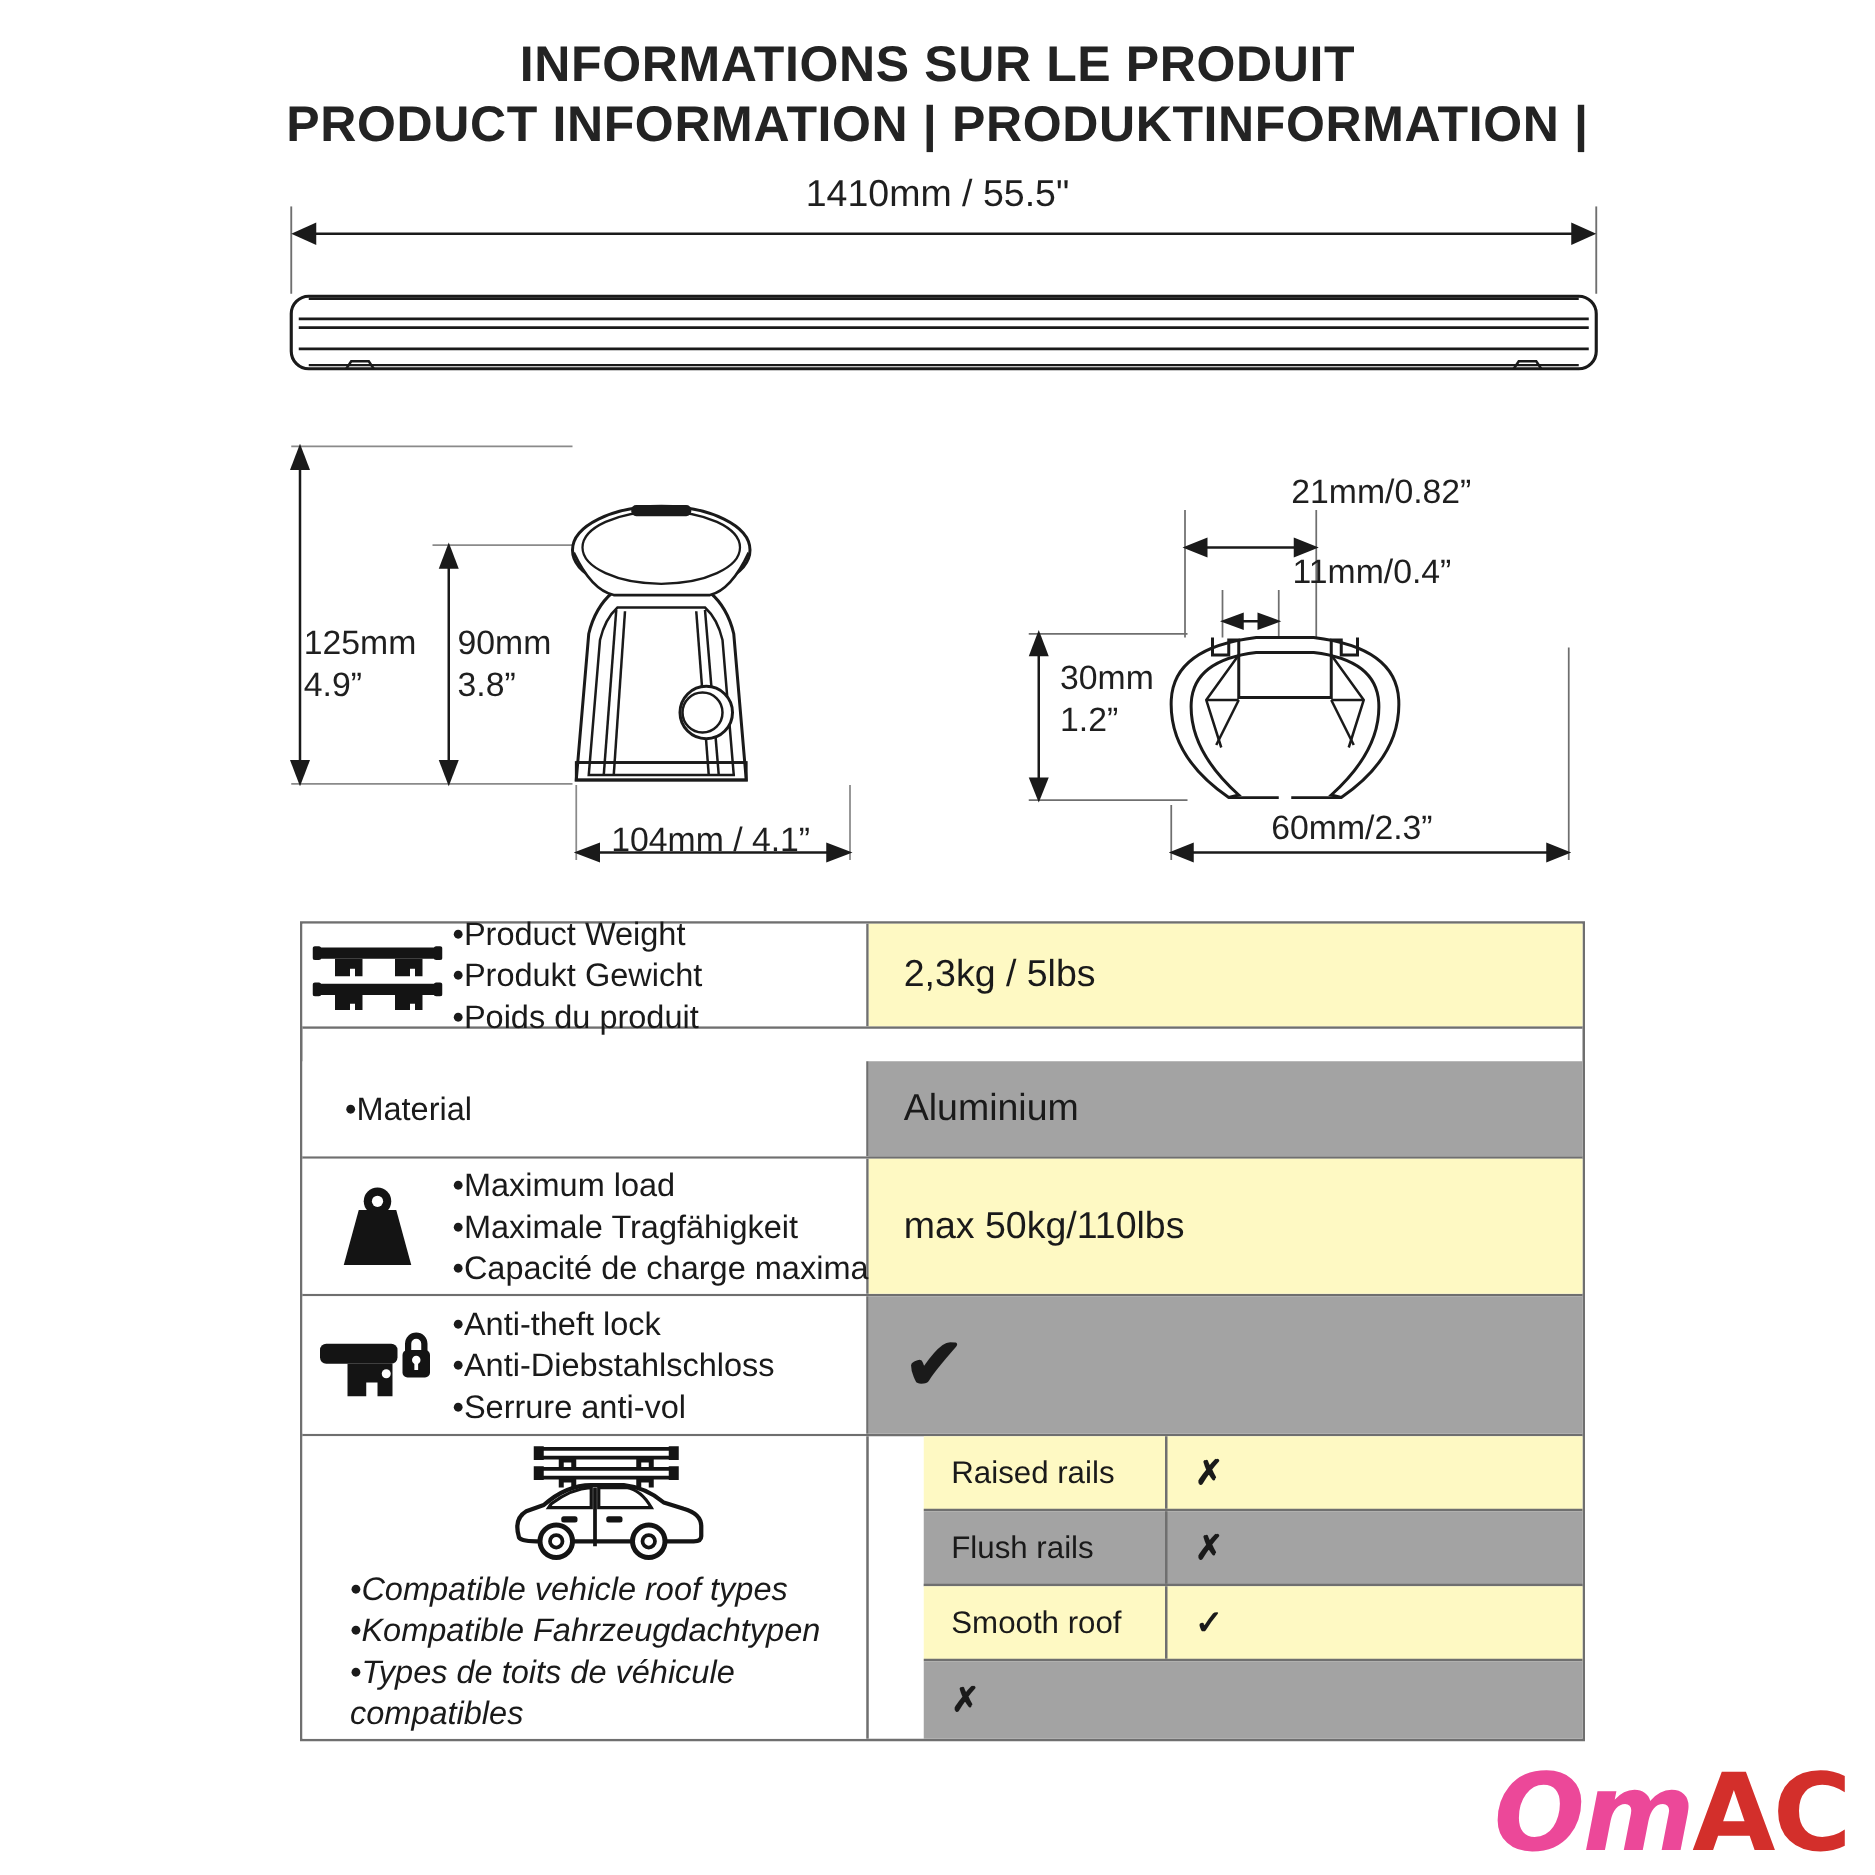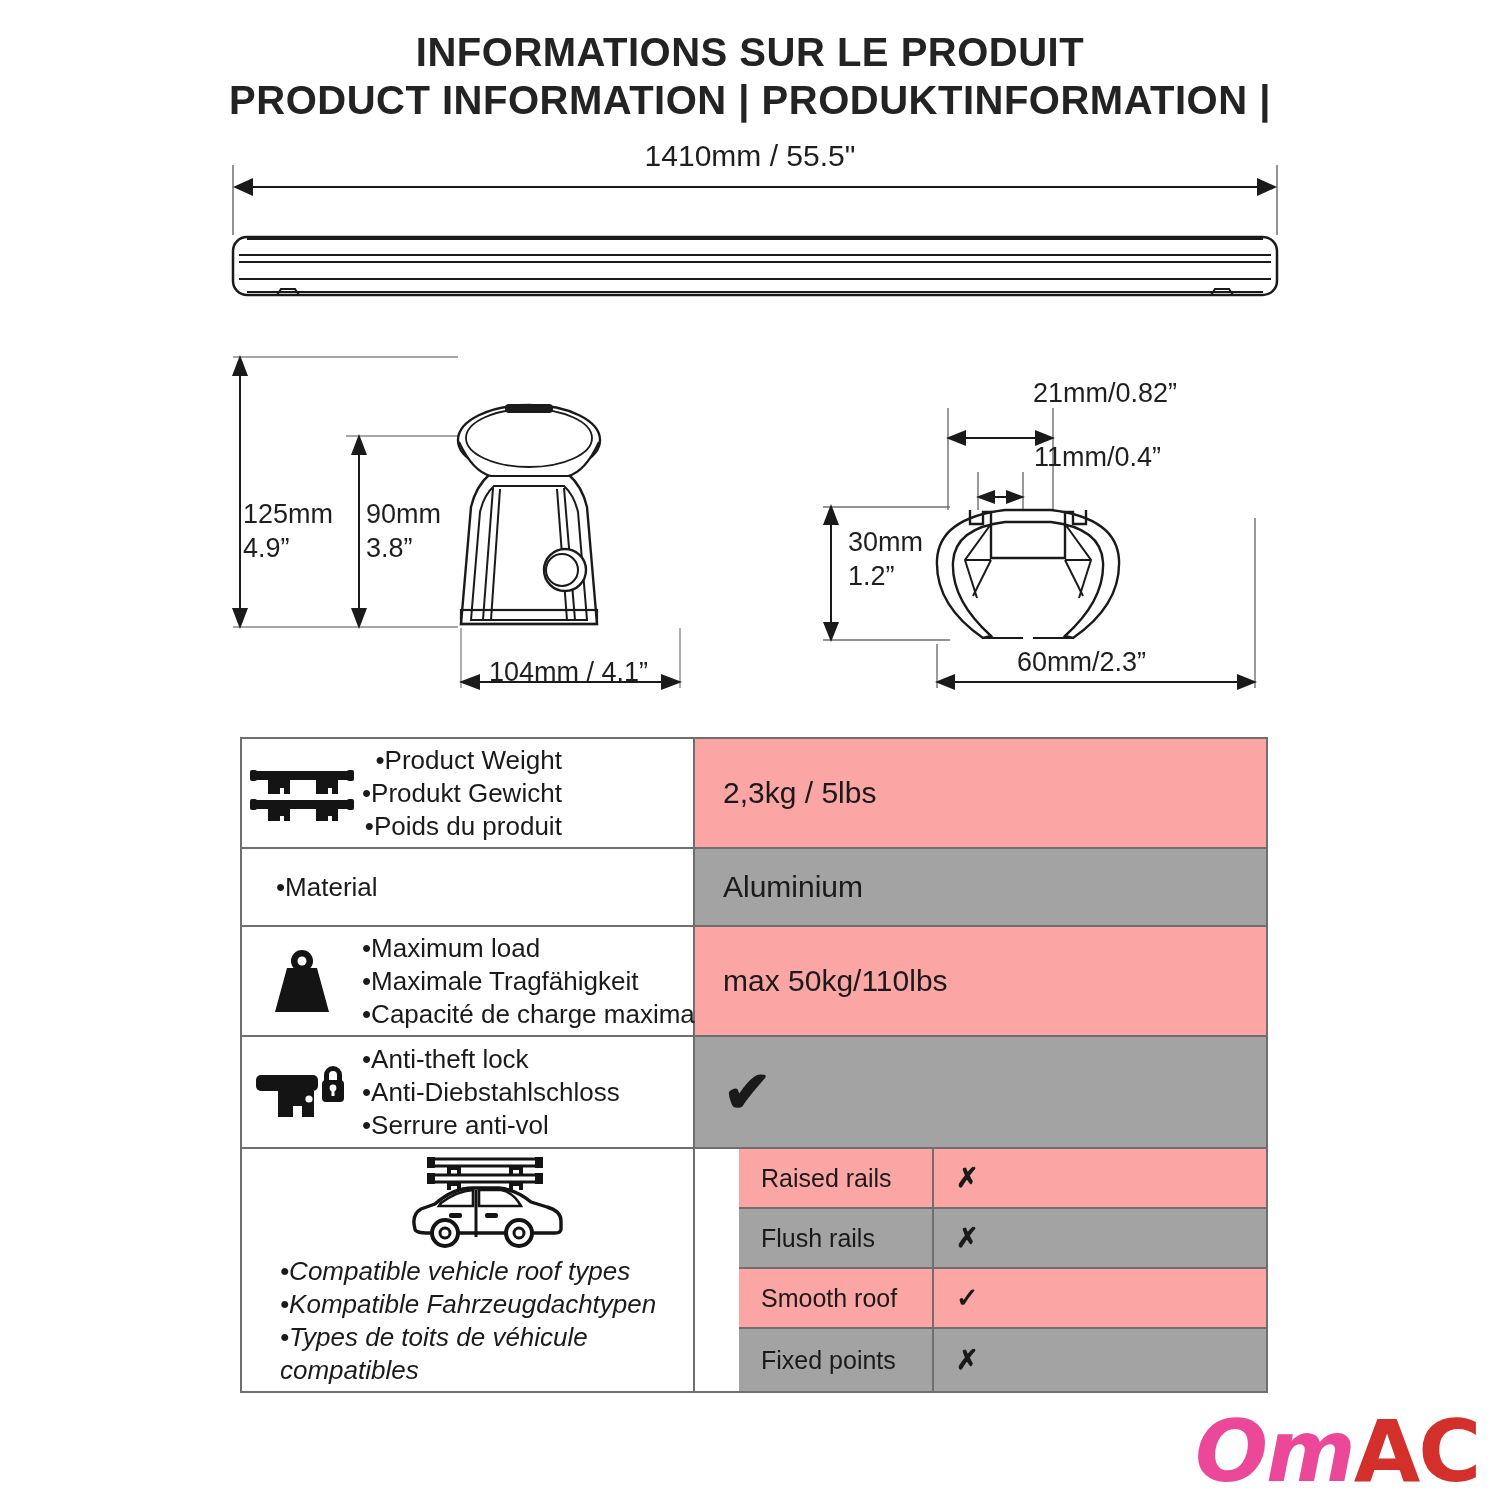--- a/index.html
+++ b/index.html
@@ -19,21 +19,21 @@
 
   
   .spec-table{position:absolute;left:240px;top:737px;width:1028px;height:656px;
               border:2px solid #6f6f6f;box-sizing:border-box;}
   .srow{position:absolute;left:0;width:100%;box-sizing:border-box;border-bottom:2px solid #6f6f6f;}
   .srow.last{border-bottom:none;}
   .scell-left{position:absolute;left:0;top:0;height:100%;width:453px;box-sizing:border-box;
               border-right:2px solid #6f6f6f;display:flex;align-items:center;background:#ffffff;}
   .scell-right{position:absolute;left:453px;top:0;right:0;height:100%;box-sizing:border-box;
                display:flex;align-items:center;padding-left:28px;}
-  .shade{background:#fca5a5;}
+  .shade{background:#fef9c3;}
   .plain{background:#a3a3a3;}
   .slabels{font-size:26px;line-height:33px;color:#1a1a1a;}
   .slabels div{white-space:nowrap;}
   .svalue{font-size:30px;color:#1a1a1a;}
   .icon-box{width:120px;display:flex;align-items:center;justify-content:center;flex:none;}
 
   
   .sub{position:absolute;left:453px;top:0;right:0;height:100%;margin-left:44px;}
   .subrow{position:absolute;left:0;width:100%;box-sizing:border-box;border-bottom:2px solid #6f6f6f;display:flex;align-items:center;}
   .subrow.last{border-bottom:none;}
@@ -173,21 +173,21 @@
 
 <div class="dim" style="left:1033px;top:376px;">21mm/0.82”</div>
 <div class="dim" style="left:1034px;top:440px;">11mm/0.4”</div>
 <div class="dim" style="left:848px;top:525px;">
   <span>30mm</span><br><span>1.2”</span>
 </div>
 <div class="dim" style="left:1017px;top:645px;">60mm/2.3”</div>
 
 <div class="spec-table">
 
-  <div class="srow" style="top:0;height:110px;text-align:right;">
+  <div class="srow" style="top:0;height:84px;">
     <div class="scell-left">
       <div class="icon-box">
         <svg width="104" height="56" viewBox="0 0 104 56">
           <rect x="4" y="6" width="96" height="9" rx="3" fill="#141414"></rect>
           <rect x="0" y="5" width="7" height="11" rx="2" fill="#141414"></rect>
           <rect x="97" y="5" width="7" height="11" rx="2" fill="#141414"></rect>
           <path d="M18 15 h22 v14 h-6 v-6 h-4 v6 h-12 z" fill="#141414"></path>
           <path d="M66 15 h22 v14 h-6 v-6 h-4 v6 h-12 z" fill="#141414"></path>
           <rect x="4" y="35" width="96" height="9" rx="3" fill="#141414"></rect>
           <rect x="0" y="34" width="7" height="11" rx="2" fill="#141414"></rect>
@@ -307,21 +307,20 @@
       </div>
       <div class="subrow plain" style="top:60px;height:60px;">
         <div class="subname">Flush rails</div>
         <div class="submark">✗</div>
       </div>
       <div class="subrow shade" style="top:120px;height:60px;">
         <div class="subname">Smooth roof</div>
         <div class="submark">✓</div>
       </div>
       <div class="subrow plain last" style="top:180px;height:62px;">
-        <div class="subname">Fixed points</div>
         <div class="submark">✗</div>
       </div>
     </div>
   </div>
 
 </div>
 
 <div class="logo"><span class="blk">Om</span><span class="red">AC</span></div>
 
 </body></html>

